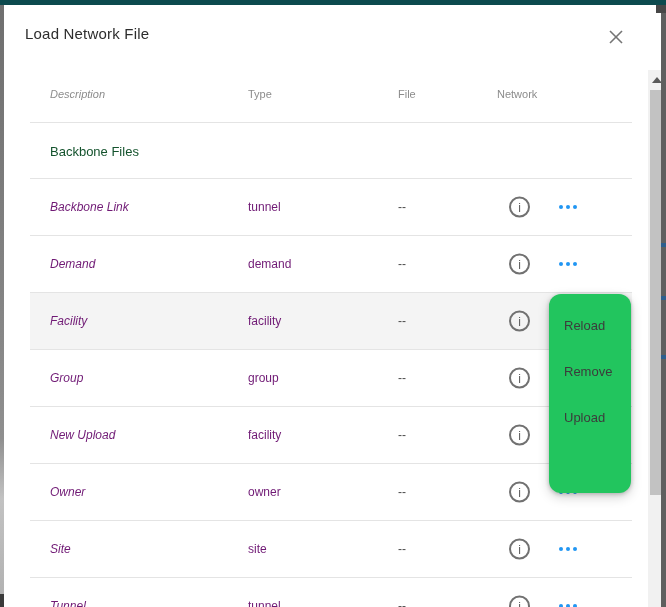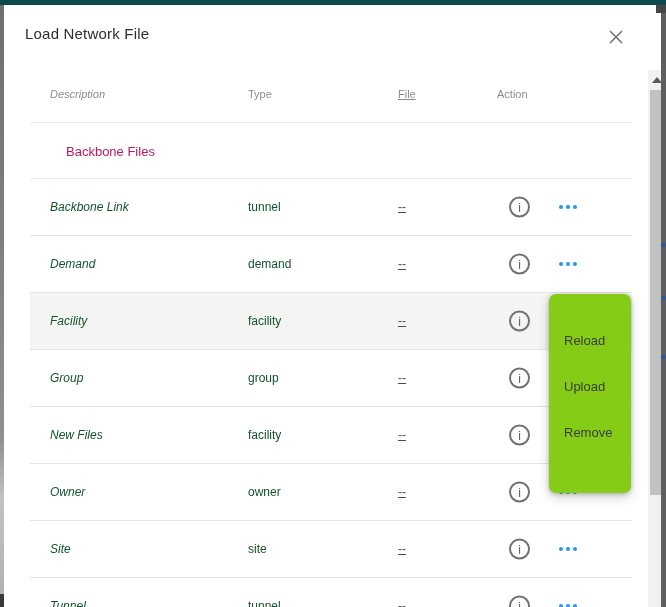--- a/index.html
+++ b/index.html
@@ -22,36 +22,36 @@
   .close-btn{position:absolute;left:601px;top:21px;width:22px;height:22px;display:flex;
       align-items:center;justify-content:center;cursor:pointer;}
 
   
   .table{position:absolute;left:26px;top:75px;width:602px;height:527px;overflow:hidden;}
   .t-header{position:relative;height:42px;}
   .t-header span{position:absolute;top:8px;font-size:11px;color:#8c8c8c;}
   .t-row{position:relative;height:57px;border-top:1px solid #e4e4e4;box-sizing:border-box;}
   .t-row.section{height:56px;}
   .t-row.highlighted{background:#f4f4f4;}
-  .cell{position:absolute;top:50%;transform:translateY(-50%);font-size:12px;color:#14532d;}
-  .col-desc{left:20px;font-style:italic;} .col-type{left:218px;} .col-file{left:368px;color:#4a4a4a;text-decoration:underline;} .col-action{left:467px;}
-  .section-link{position:absolute;left:36px;top:50%;transform:translateY(-50%);
-      font-size:13px;color:#be185d;cursor:pointer;}
+  .cell{position:absolute;top:50%;transform:translateY(-50%);font-size:12px;color:#701a75;}
+  .col-desc{left:20px;font-style:italic;} .col-type{left:218px;} .col-file{left:368px;color:#4a4a4a;} .col-action{left:467px;}
+  .section-link{position:absolute;left:20px;top:50%;transform:translateY(-50%);
+      font-size:13px;color:#14532d;cursor:pointer;}
   .info-icon{position:absolute;left:479px;top:50%;transform:translateY(-50%);
       width:17px;height:17px;border:2px solid #717171;border-radius:50%;
       display:flex;align-items:center;justify-content:center;
       font-size:12px;color:#5f5f5f;cursor:pointer;font-style:normal;}
   .dots{position:absolute;left:529px;top:50%;transform:translateY(-50%);
       display:flex;gap:3px;cursor:pointer;padding:4px 0;}
   .dots i{width:4px;height:4px;border-radius:50%;background:#2196f3;}
 
   
-  .menu{position:absolute;left:545px;top:289px;width:82px;height:199px;background:#84cc16;
-      border-radius:7px;z-index:30;box-shadow:0 1px 4px rgba(0,0,0,.22),0 4px 12px rgba(0,0,0,.18);
-      padding-top:24px;box-sizing:border-box;}
+  .menu{position:absolute;left:545px;top:289px;width:82px;height:199px;background:#22c55e;
+      border-radius:12px;z-index:30;box-shadow:0 1px 4px rgba(0,0,0,.22),0 4px 12px rgba(0,0,0,.18);
+      padding-top:9px;box-sizing:border-box;}
   .menu-item{height:46px;line-height:46px;padding-left:15px;font-size:13px;color:#3c3c3c;cursor:pointer;}
   .menu-file{height:50px;line-height:50px;padding-left:15px;font-size:13px;color:#3c3c3c;
       border-top:1px solid #e2e2e2;cursor:pointer;}
 
   
   .scrollbar{position:absolute;left:644px;top:65px;width:17px;height:542px;background:#f1f1f1;z-index:20;}
   .scroll-arrow{position:absolute;left:4px;top:7px;width:0;height:0;cursor:pointer;
       border-left:5px solid transparent;border-right:5px solid transparent;border-bottom:6px solid #5a5a5a;}
   .scroll-thumb{position:absolute;left:2px;top:20px;width:13px;height:405px;background:#c2c2c2;cursor:pointer;}
 </style>
@@ -79,21 +79,21 @@
         <line x1="2" y1="2" x2="14" y2="14" stroke="#757575" stroke-width="1.6"></line>
         <line x1="14" y1="2" x2="2" y2="14" stroke="#757575" stroke-width="1.6"></line>
       </svg>
     </div>
 
     <div class="table">
       <div class="t-header">
         <span class="col-desc">Description</span>
         <span class="col-type">Type</span>
         <span class="col-file">File</span>
-        <span class="col-action">Action</span>
+        <span class="col-action">Network</span>
       </div>
 
       <div class="t-row section">
         <span class="section-link">Backbone Files</span>
       </div>
 
       <div>
           <div class="t-row">
     <span class="cell col-desc desc">Backbone Link</span>
     <span class="cell col-type type">tunnel</span>
@@ -132,21 +132,21 @@
     <span class="cell col-type type">group</span>
     <span class="cell col-file file">--</span>
     <span class="info-icon">i</span>
     <span class="dots">
               <i></i>
               <i></i>
               <i></i>
             </span>
   </div>
           <div class="t-row">
-    <span class="cell col-desc desc">New Files</span>
+    <span class="cell col-desc desc">New Upload</span>
     <span class="cell col-type type">facility</span>
     <span class="cell col-file file">--</span>
     <span class="info-icon">i</span>
     <span class="dots">
               <i></i>
               <i></i>
               <i></i>
             </span>
   </div>
           <div class="t-row">
@@ -180,22 +180,22 @@
               <i></i>
               <i></i>
               <i></i>
             </span>
   </div>
         </div>
     </div>
 
     <div class="menu">
       <div class="menu-item">Reload</div>
+      <div class="menu-item">Remove</div>
       <div class="menu-item">Upload</div>
-      <div class="menu-item">Remove</div>
     </div>
 
     <div class="scrollbar">
       <div class="scroll-arrow"></div>
       <div class="scroll-thumb"></div>
     </div>
 
   </div>
 </div>
 

